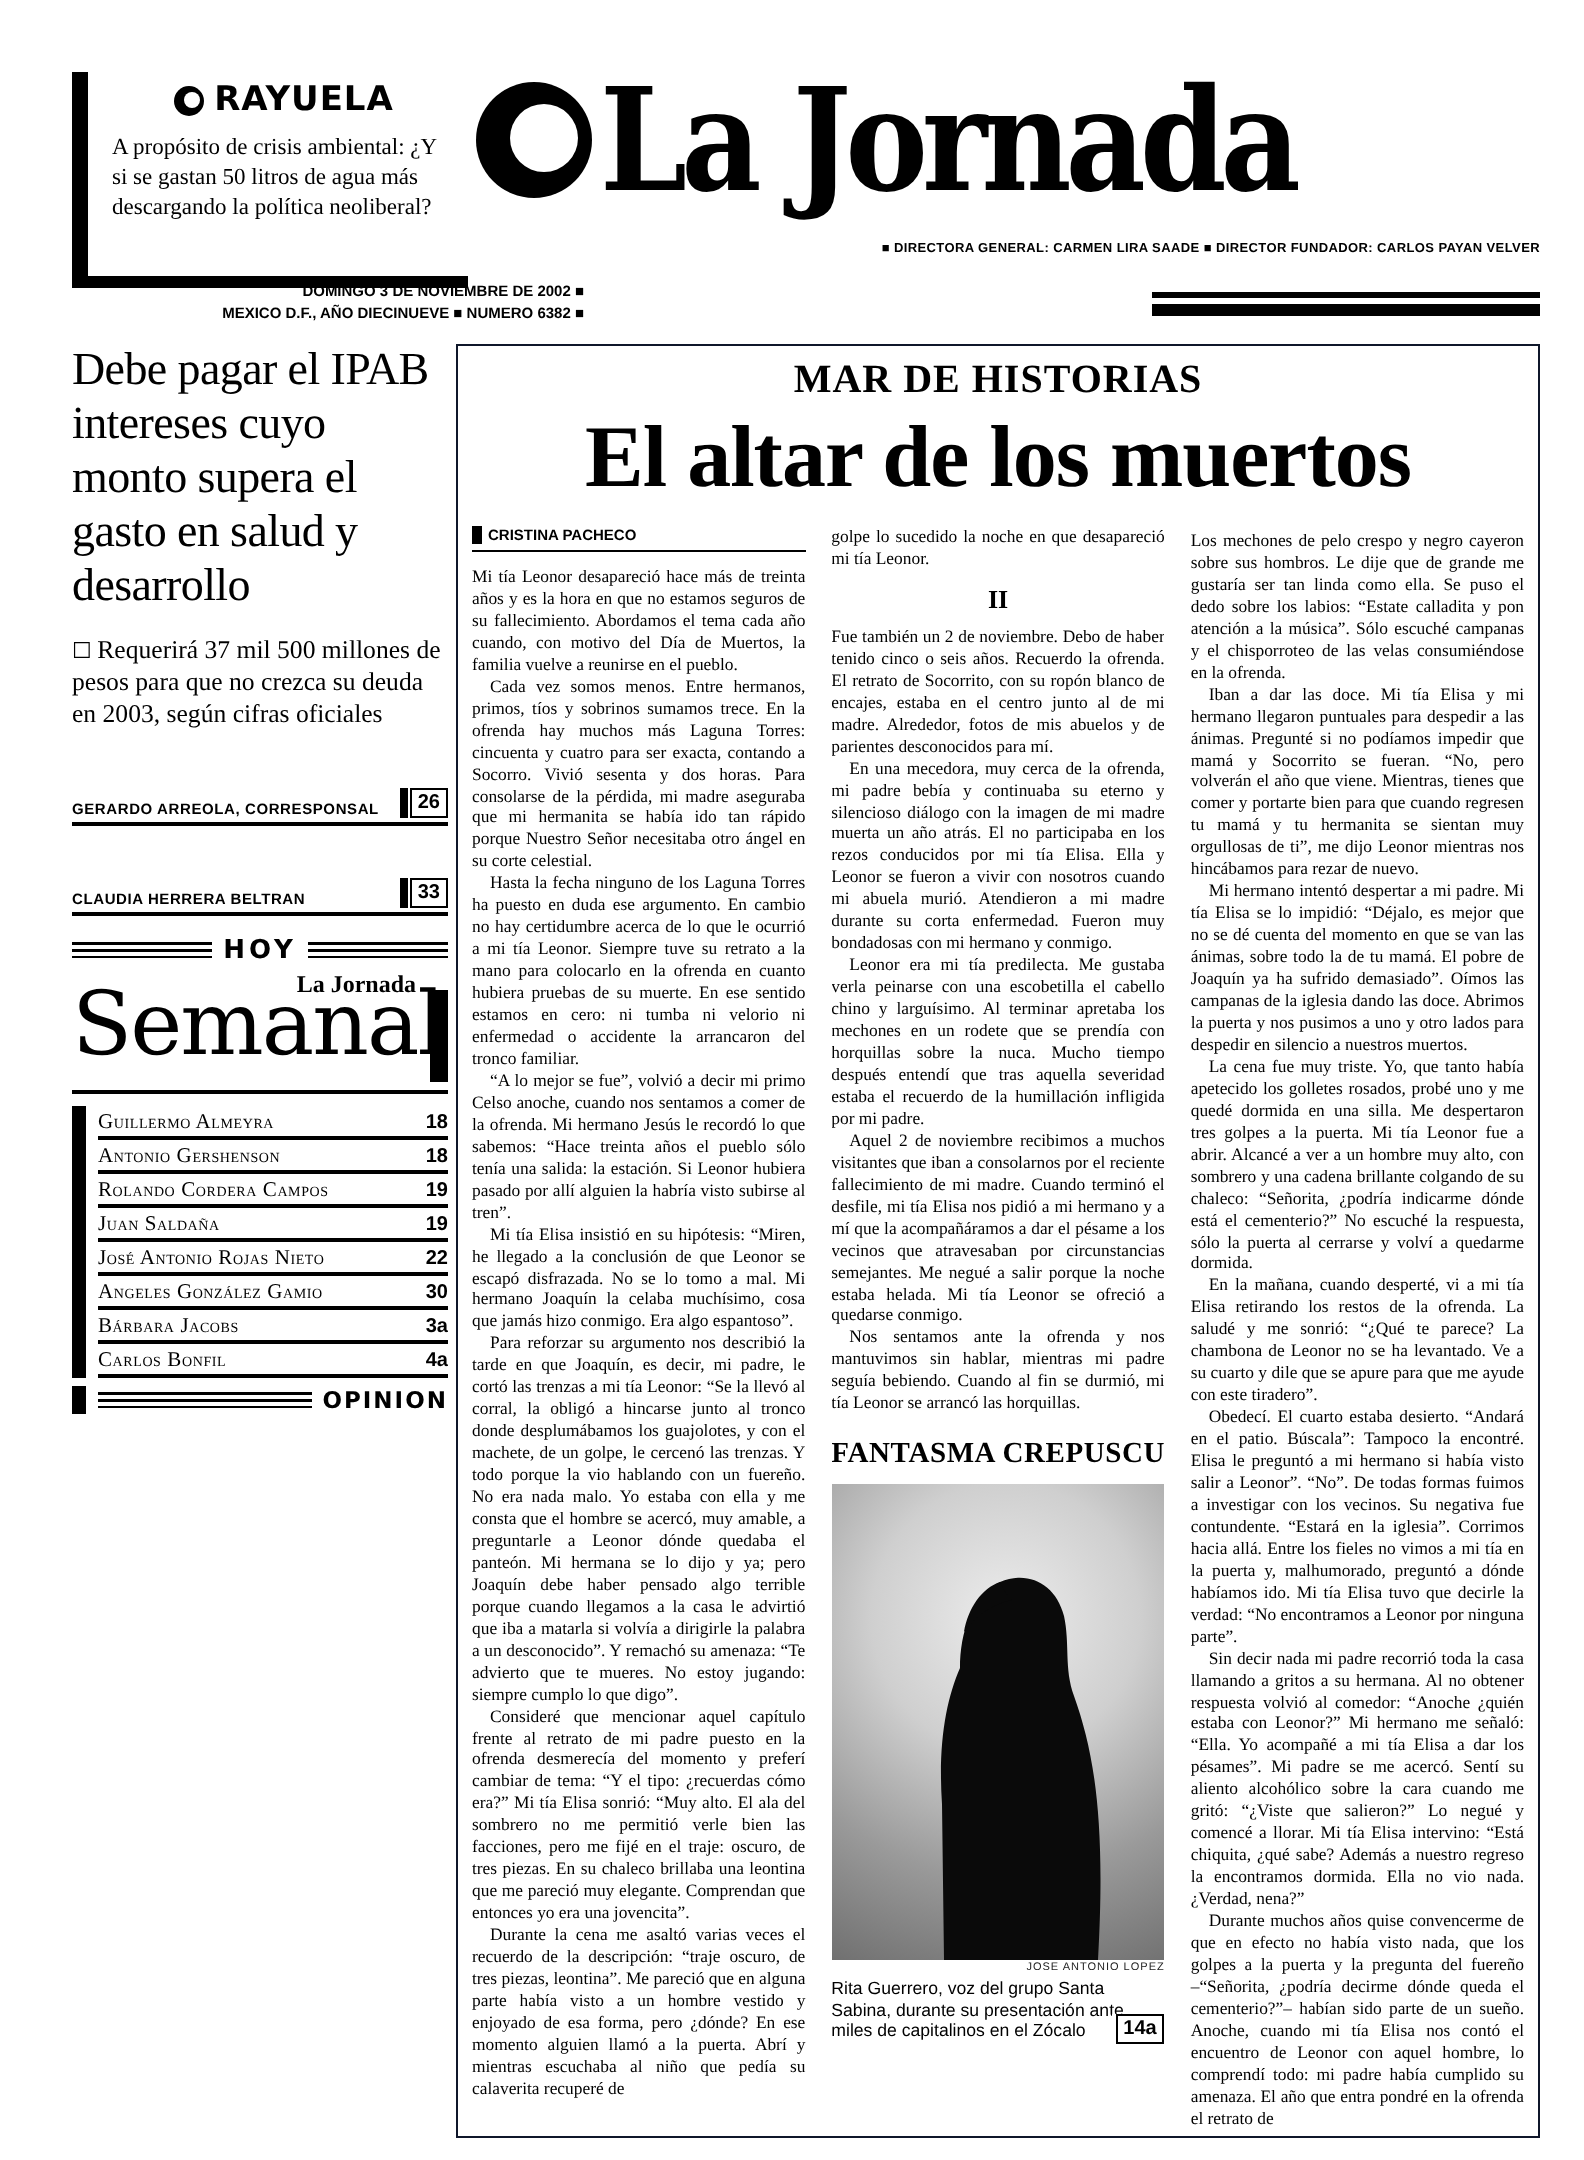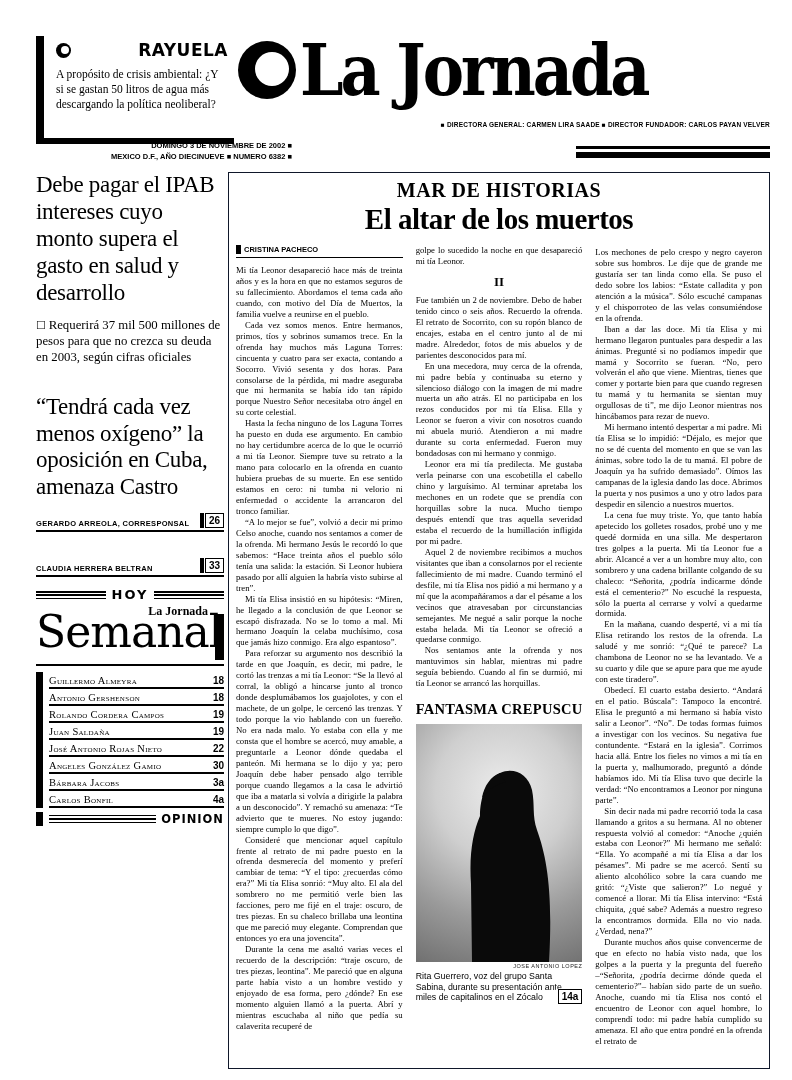--- a/index.html
+++ b/index.html
@@ -3,21 +3,21 @@
 <meta charset="utf-8">
 <style>
   * { margin:0; padding:0; box-sizing:border-box; }
   html,body { background:#fff; }
   body { width:792px; height:1080px; position:relative; overflow:hidden;
          font-family:"Liberation Serif", serif; color:#000; }
 
   
   .rayuela { position:absolute; left:36px; top:36px; width:198px; height:108px;
              border-left:8px solid #000; border-bottom:6px solid #000; padding:4px 6px 4px 12px; }
-  .rayuela-head { display:flex; align-items:center; justify-content:space-between; gap:5px; margin-bottom:7px; }
+  .rayuela-head { display:flex; align-items:center; justify-content:center; gap:5px; margin-bottom:7px; }
   .rayuela-title { font-family:"DejaVu Sans", sans-serif; font-weight:bold; font-size:17px; letter-spacing:0.5px; }
   .eclipse { display:inline-block; position:relative; background:#000; border-radius:50%; }
   .eclipse::after { content:""; position:absolute; background:#fff; border-radius:50%; }
   .eclipse.small { width:15px; height:15px; }
   .eclipse.small::after { width:8px; height:8px; top:3px; left:5px; }
   .rayuela-text { font-size:11.5px; line-height:1.3; }
 
   
   .masthead { position:absolute; left:238px; top:24px; width:532px; height:92px;
               display:flex; align-items:center; justify-content:flex-start; gap:4px; overflow:hidden; }
@@ -65,21 +65,21 @@
             border-bottom:2px solid #000; padding:3px 0 1px 0; }
   .op-name { font-size:10.5px; font-variant:small-caps; letter-spacing:0.3px; }
   .op-page { font-family:"Liberation Sans", sans-serif; font-weight:bold; font-size:10px; }
   .opinion-footer { display:flex; align-items:center; gap:5px; margin-top:4px; border-left:7px solid #000; padding-left:6px; }
   .opinion-label { font-family:"DejaVu Sans", sans-serif; font-weight:bold; font-size:11.5px; letter-spacing:1px; }
 
   
   .article { position:absolute; left:228px; top:172px; width:542px; height:897px;
              border:1px solid #0f172a; padding:6px 7px; overflow:hidden; }
   .kicker { text-align:center; font-weight:bold; font-size:20px; letter-spacing:0.5px; }
-  .art-title { text-align:center; font-weight:bold; font-size:29px; letter-spacing:-0.5px; margin-top:1px; }
+  .art-title { text-align:center; font-weight:bold; font-size:44px; letter-spacing:-0.5px; margin-top:1px; }
   .cols { display:flex; gap:13px; margin-top:9px; }
   .col { width:167px; height:808px; overflow:hidden; }
   .art-byline { display:flex; align-items:center; gap:3px; border-bottom:1.5px solid #000;
                 padding-bottom:3px; margin-bottom:7px;
                 font-family:"Liberation Sans", sans-serif; font-weight:bold; font-size:7.5px; }
   .sq { display:inline-block; width:5px; height:9px; background:#000; }
   .col p { font-size:8.7px; line-height:1.26; text-align:justify; text-indent:9px; hyphens:auto; }
   .col .plist p:first-child { text-indent:0; }
   .sec-label { text-align:center; font-weight:bold; font-size:13px; margin:7px 0 5px 0; }
   .photo-head { font-weight:bold; font-size:14.5px; letter-spacing:0.3px; text-align:center;
@@ -121,21 +121,20 @@
 
 <div class="leftcol">
 
   <div class="story">
     <div class="headline">Debe pagar el IPAB intereses cuyo monto supera el gasto en salud y desarrollo</div>
     <p class="deck">Requerirá 37 mil 500 millones de pesos para que no crezca su deuda en 2003, según cifras oficiales</p>
   </div>
 
 
   <div class="story" style="margin-top:28px;">
-    <div class="headline">“Tendrá cada vez menos oxígeno” la oposición en Cuba, amenaza Castro</div>
     <div class="story-byline">
       <span class="byline-name">GERARDO ARREOLA, CORRESPONSAL</span>
       <span class="pagebox">
           <span class="pagtab"></span>
           <span class="pagenum">26</span>
         </span>
     </div>
   </div>
 
   <div class="story" style="margin-top:26px; margin-bottom:10px;">

